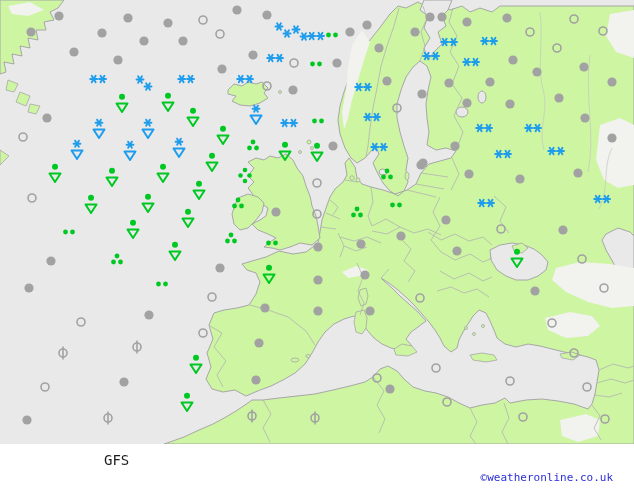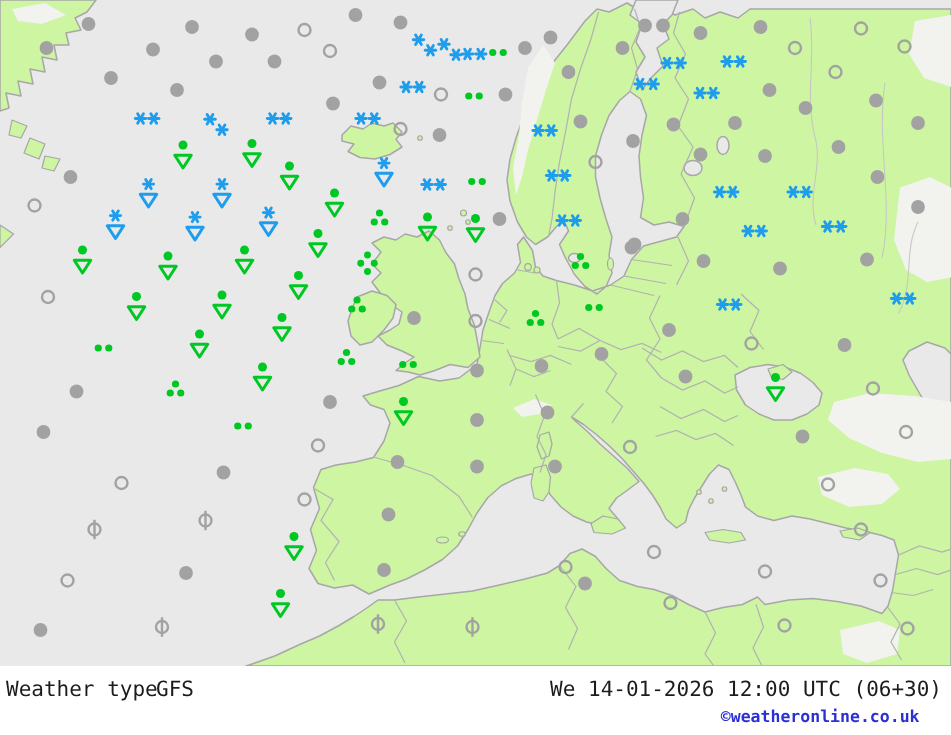--- a/index.html
+++ b/index.html
@@ -12,21 +12,21 @@
   .sea2{fill:var(--sea);stroke:var(--coast);stroke-width:1;stroke-linejoin:round;}
   .wp{fill:var(--wpatch);stroke:none;}
   .bd{fill:none;stroke:var(--border);stroke-width:0.8;}
   .rv{fill:none;stroke:var(--river);stroke-width:0.7;}
   .sym{position:absolute;width:20px;height:22px;pointer-events:none;}
   .footer{position:absolute;left:0;top:444px;width:634px;height:46px;background:#ffffff;
           color:var(--txt);font-size:14px;}
   .f-left{position:absolute;left:4px;top:8px;white-space:pre;}
   .f-model{position:absolute;left:104px;top:8px;}
   .f-valid{position:absolute;right:6px;top:8px;white-space:pre;}
-  .f-copy{position:absolute;right:21px;top:27px;font-size:11px;font-weight:bold;color:var(--copy);}
+  .f-copy{position:absolute;right:21px;top:27px;font-size:11px;font-weight:normal;color:var(--copy);}
 </style>
 </head>
 <body>
 
 <div class="stage">
   <div class="map">
     <svg class="base" width="634" height="444" viewBox="0 0 634 444">
 
       <rect x="0" y="0" width="634" height="444" fill="var(--sea)"></rect>
 
@@ -906,18 +906,16 @@
         <div class="sym" style="left: 235px; top: 164px;"><svg width="20" height="22" viewBox="0 0 18 22">
             <circle cx="9" cy="6" r="2.3" fill="#00c822"></circle>
             <circle cx="4.5" cy="11.5" r="2.3" fill="#00c822"></circle>
             <circle cx="13.5" cy="11.5" r="2.3" fill="#00c822"></circle>
             <circle cx="9" cy="17" r="2.3" fill="#00c822"></circle>
           </svg></div>
       </div>
   </div>
 
   <div class="footer">
-    <span class="f-left">Weather type</span>
     <span class="f-model">GFS</span>
-    <span class="f-valid">We 14-01-2026 12:00 UTC (06+30)</span>
     <span class="f-copy">©weatheronline.co.uk</span>
   </div>
 </div>
 
 </body></html>

